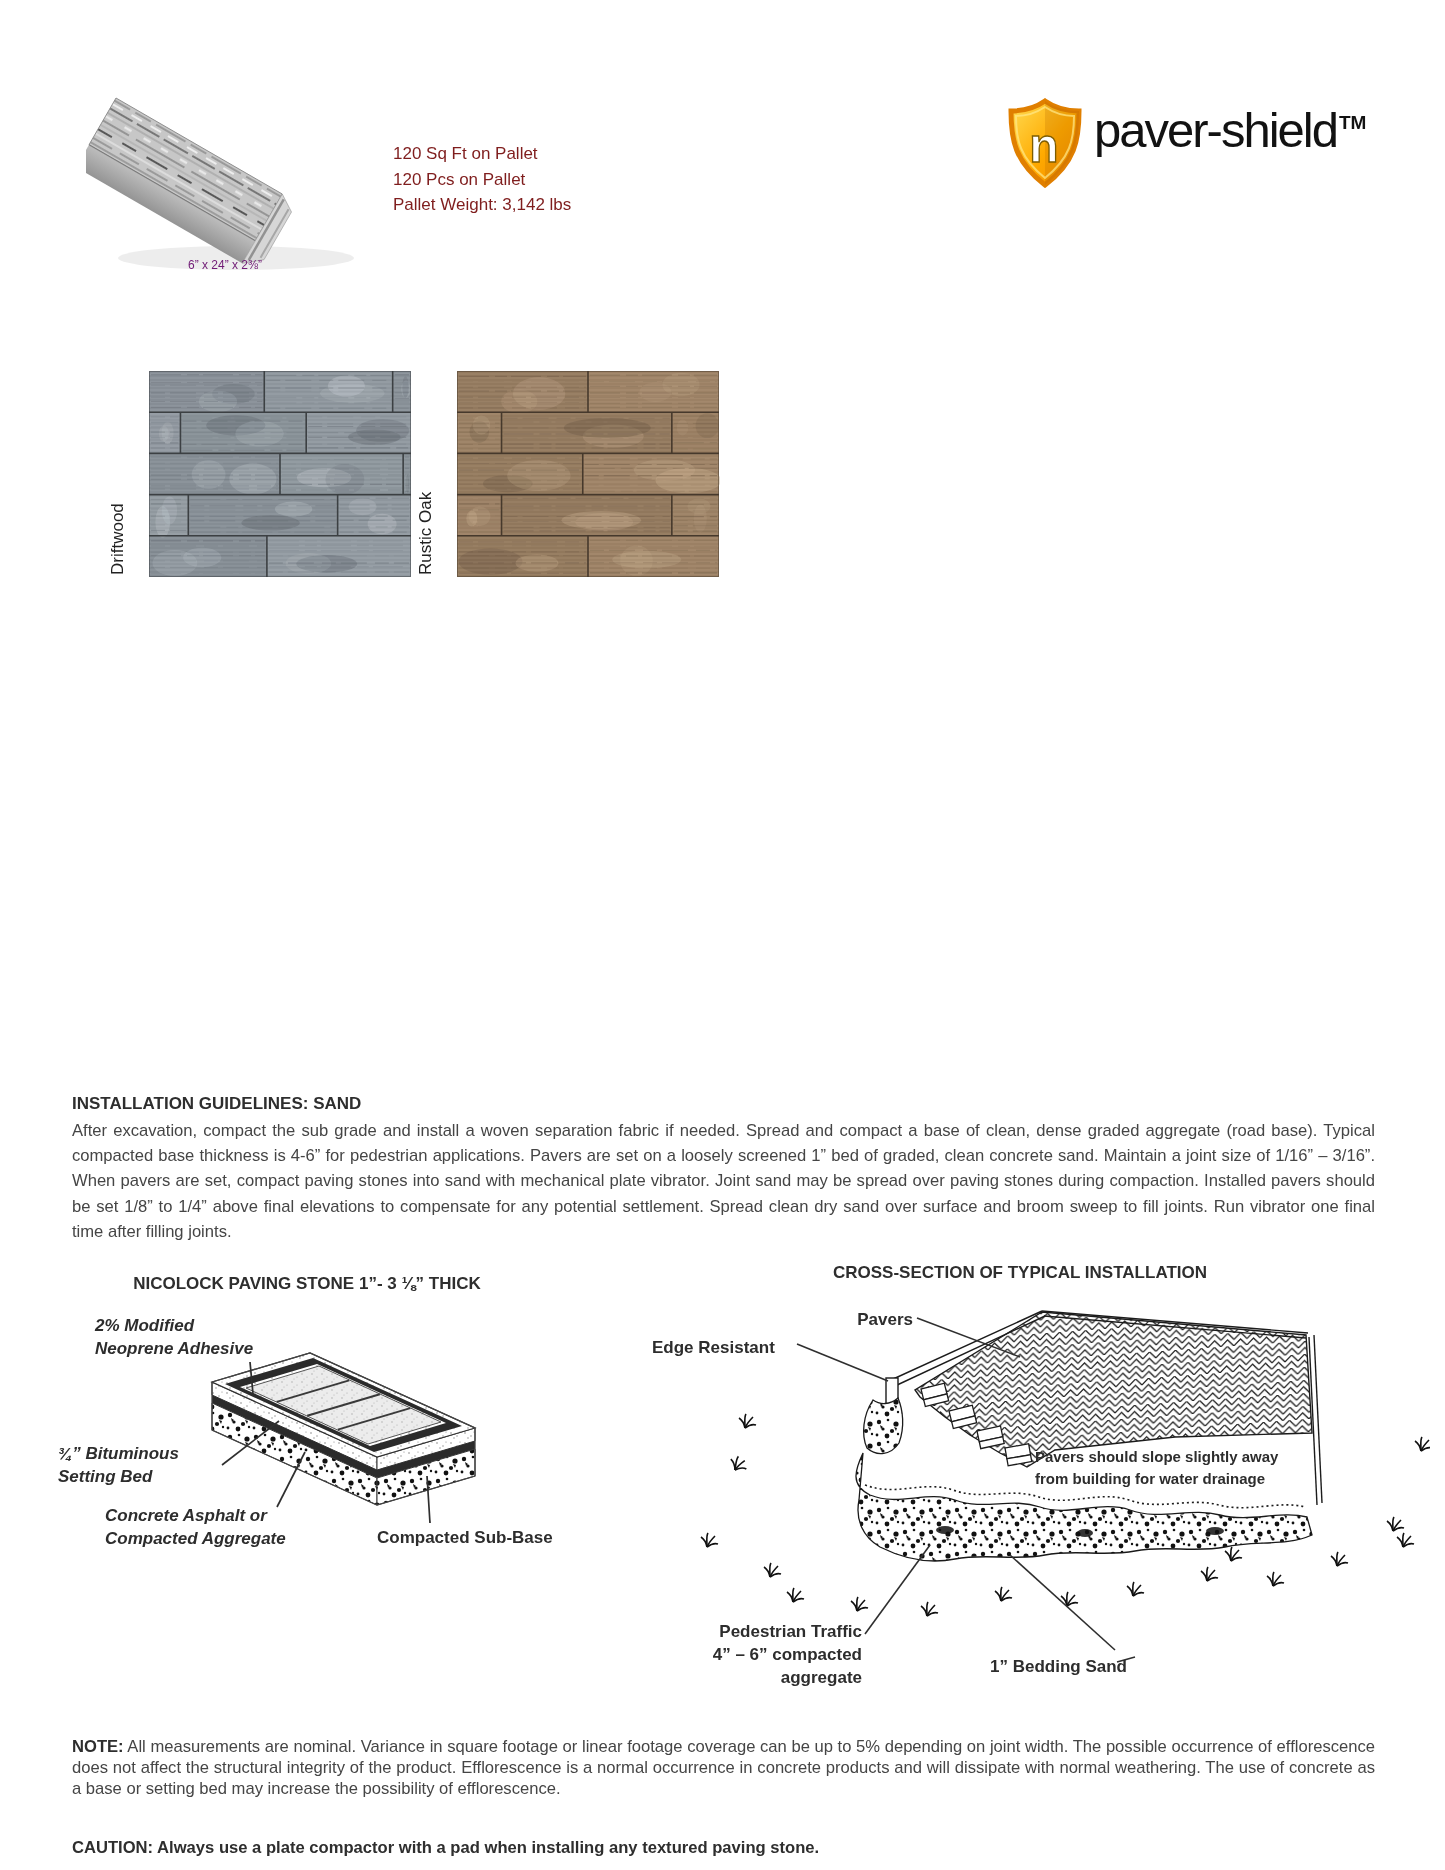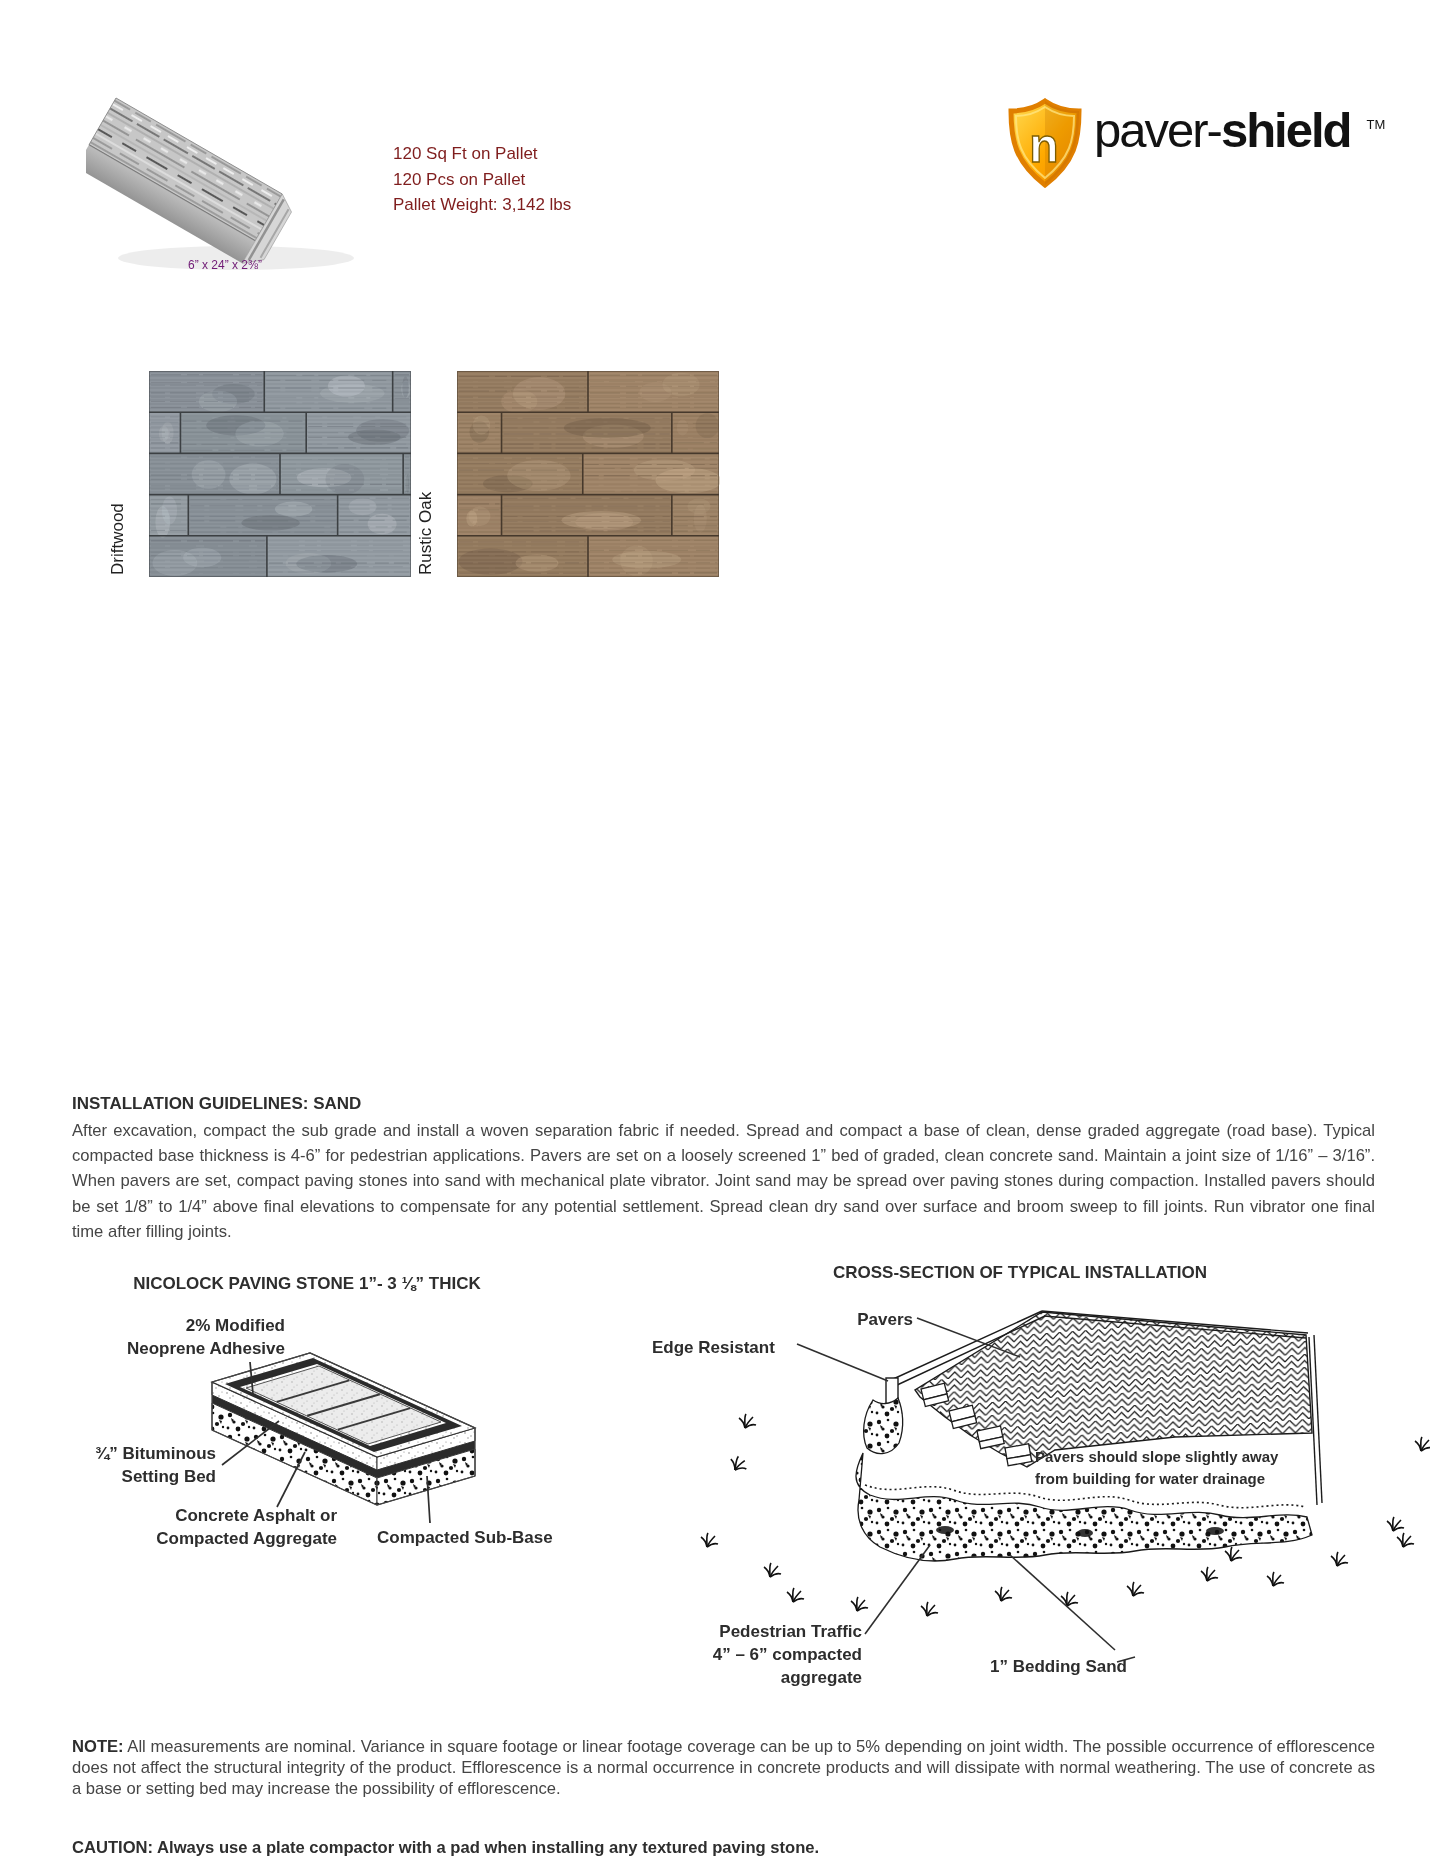--- a/index.html
+++ b/index.html
@@ -5,38 +5,38 @@
   html,body{margin:0;padding:0;background:#fff;}
   .page{position:relative;width:1445px;height:1870px;background:#ffffff;overflow:hidden;
         font-family:"Liberation Sans","DejaVu Sans",sans-serif;color:#3f3f3f;}
   .abs{position:absolute;}
   
   .dim-caption{left:125px;top:258px;width:200px;text-align:center;font-size:12px;color:#701a75;}
   .pallet-info{left:393px;top:141px;font-size:17px;line-height:25.5px;color:#7f1d1d;}
   .logo{left:1006px;top:98px;display:flex;align-items:flex-start;}
   .logo-text{margin-left:10px;margin-top:8px;font-size:49px;letter-spacing:-2px;color:#121212;line-height:1;}
   .logo-text .reg{font-weight:400;text-align:center;}
-  .logo-text .bold{font-weight:700;}
-  .logo-tm{font-size:13px;font-weight:400;letter-spacing:0;vertical-align:18px;margin-left:16px;}
+  .logo-text .bold{font-weight:400;}
+  .logo-tm{font-size:19px;font-weight:700;letter-spacing:0;vertical-align:18px;margin-left:2px;}
   
   .swatch{border:0;}
   .swatch-label-wrap{position:absolute;width:0;height:0;}
   .swatch-label{position:absolute;left:0;bottom:0;transform-origin:bottom left;transform:rotate(-90deg);
                 white-space:nowrap;font-size:17px;color:#222;padding-left:2px;}
   
   .guide-head{left:72px;top:1094px;font-size:17px;font-weight:700;color:#2e2e2e;}
   .guide-body{left:72px;top:1118px;width:1303px;font-size:16.6px;line-height:25.2px;
               text-align:justify;color:#454545;margin:0;}
   
   .diag-title{font-size:17px;font-weight:700;color:#2e2e2e;text-align:center;}
   .dt-left{left:72px;top:1274px;width:470px;}
   .dt-right{left:760px;top:1263px;width:520px;}
   
   .dlabel{position:absolute;font-weight:700;font-size:17px;color:#2d2d2d;line-height:23px;}
-  .dlabel.center{text-align:right;}
+  .dlabel.center{text-align:left;font-style:italic;}
   .dlabel.right{text-align:right;}
   .dlabel.small{font-size:15px;line-height:22px;}
   .nowrap{white-space:nowrap;}
   
   .note{left:72px;top:1736px;width:1303px;font-size:16.6px;line-height:21px;color:#454545;margin:0;text-align:justify;}
   .note b{color:#2e2e2e;}
   .caution{left:72px;top:1838px;width:1303px;font-size:16.6px;font-weight:700;color:#2e2e2e;margin:0;}
   svg text{font-family:"Liberation Sans","DejaVu Sans",sans-serif;}
 </style>
 </head>

